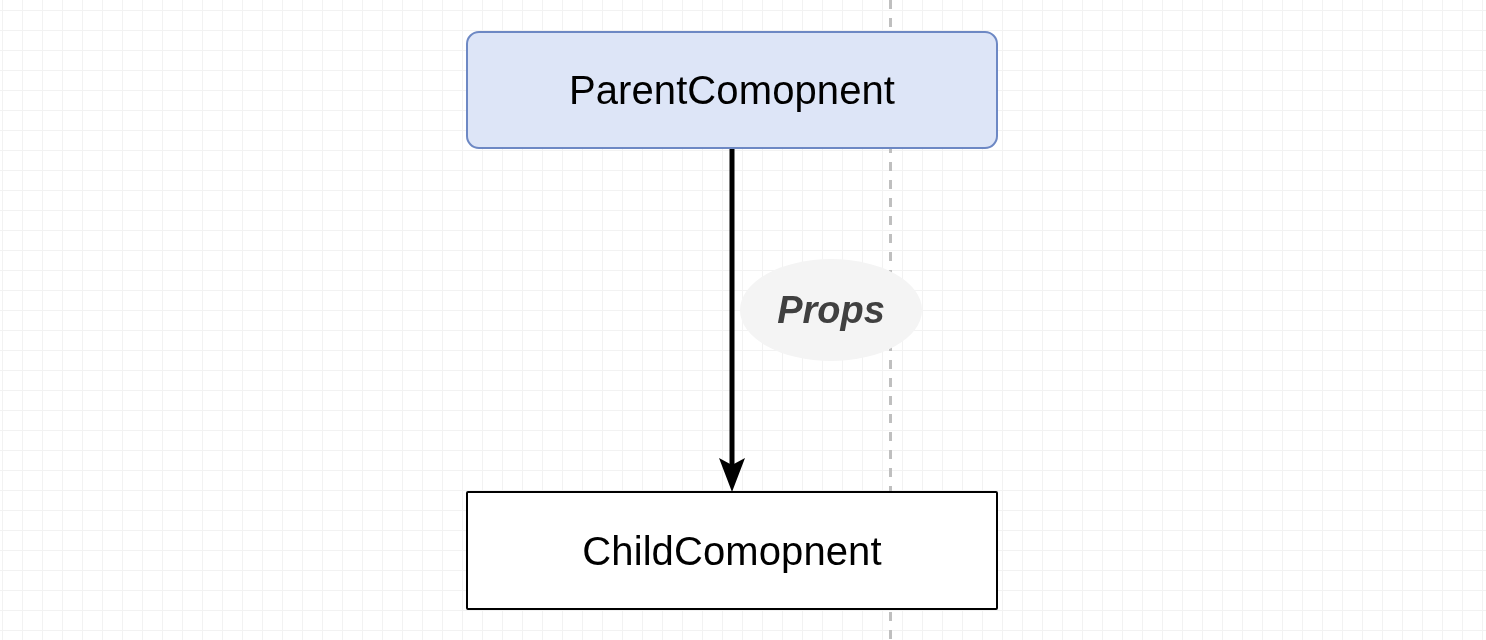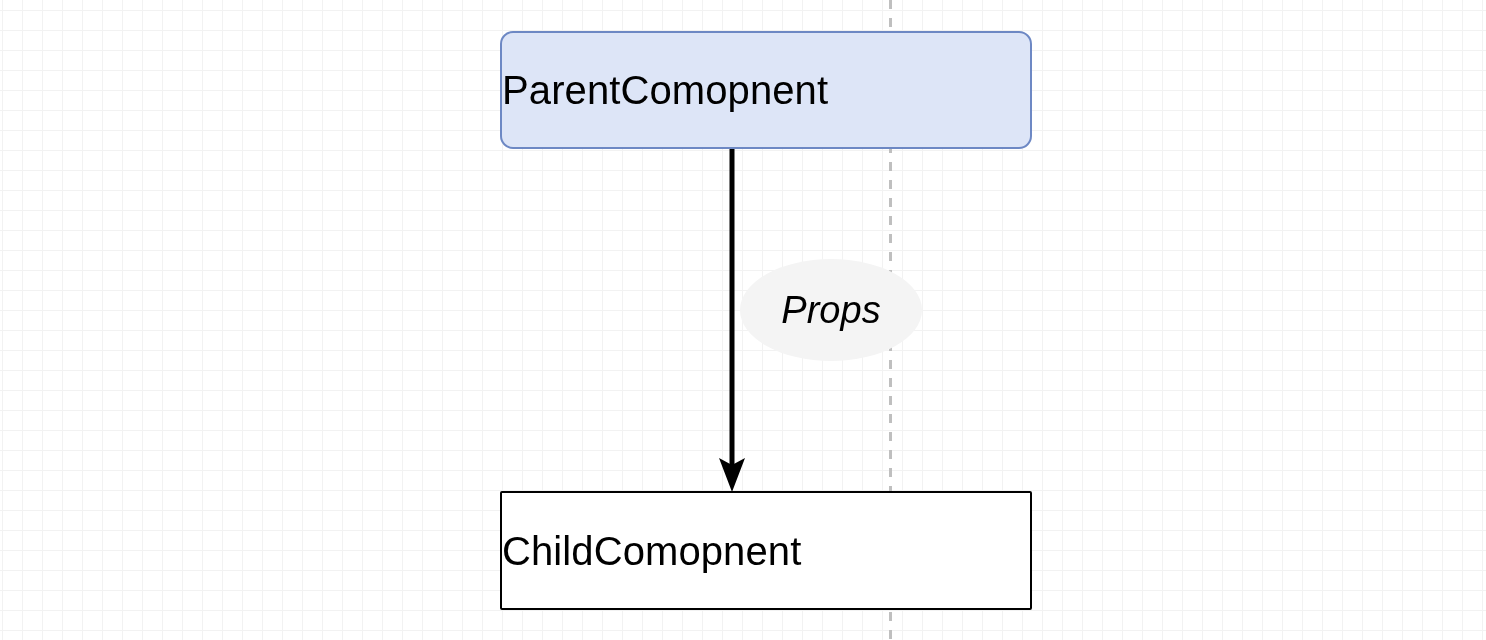--- a/index.html
+++ b/index.html
@@ -57,23 +57,22 @@
     background-repeat: repeat-y;
     pointer-events: none;
   }
 
   
   .node {
     position: absolute;
     box-sizing: border-box;
     display: flex;
     align-items: center;
-    justify-content: flex-start;
+    justify-content: center;
     text-align: center;
-    margin-left: 34px;
   }
 
   .node-parent {
     left: 466px;
     top: 31px;
     width: 532px;
     height: 118px;
     background: #dde5f7;
     border: 2px solid #6d88c4;
     border-radius: 13px;
@@ -119,23 +118,23 @@
     border-radius: 50%;
     background: #f4f4f4;
     display: flex;
     align-items: center;
     justify-content: center;
   }
 
   .edge-label-text {
     font-family: "Liberation Sans", sans-serif;
     font-size: 38px;
-    font-weight: 400;
+    font-weight: 700;
     font-style: italic;
-    color: #000000;
+    color: #404040;
     line-height: 1;
     white-space: nowrap;
   }
 </style>
 </head>
 <body>
 
 <div id="canvas">
 
   <div class="grid-layer"></div>

